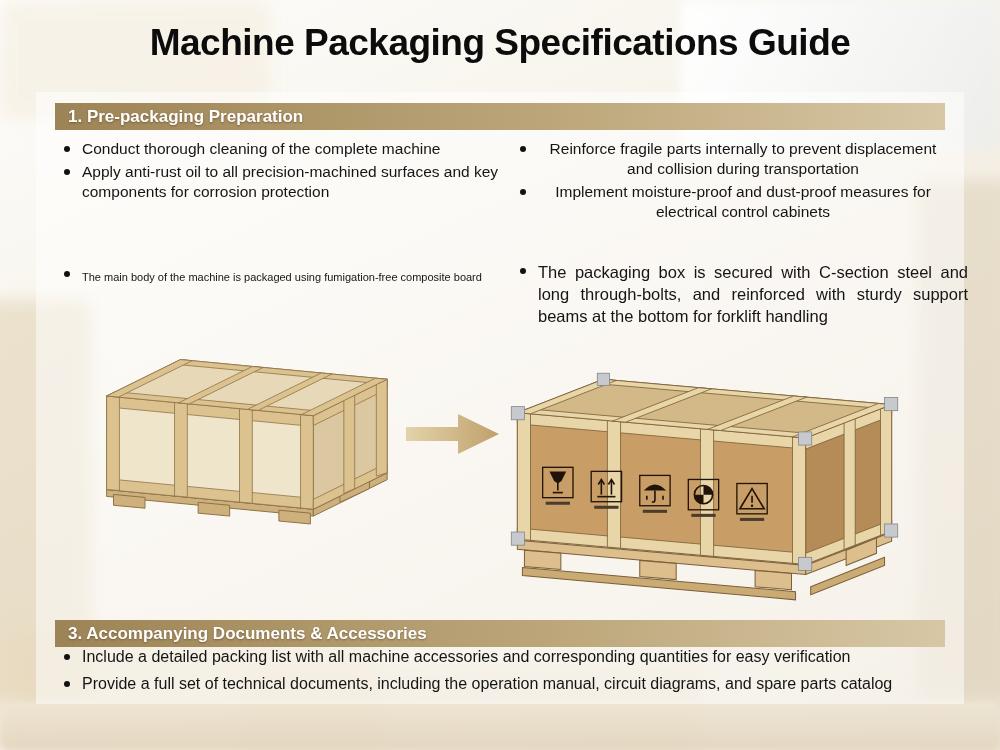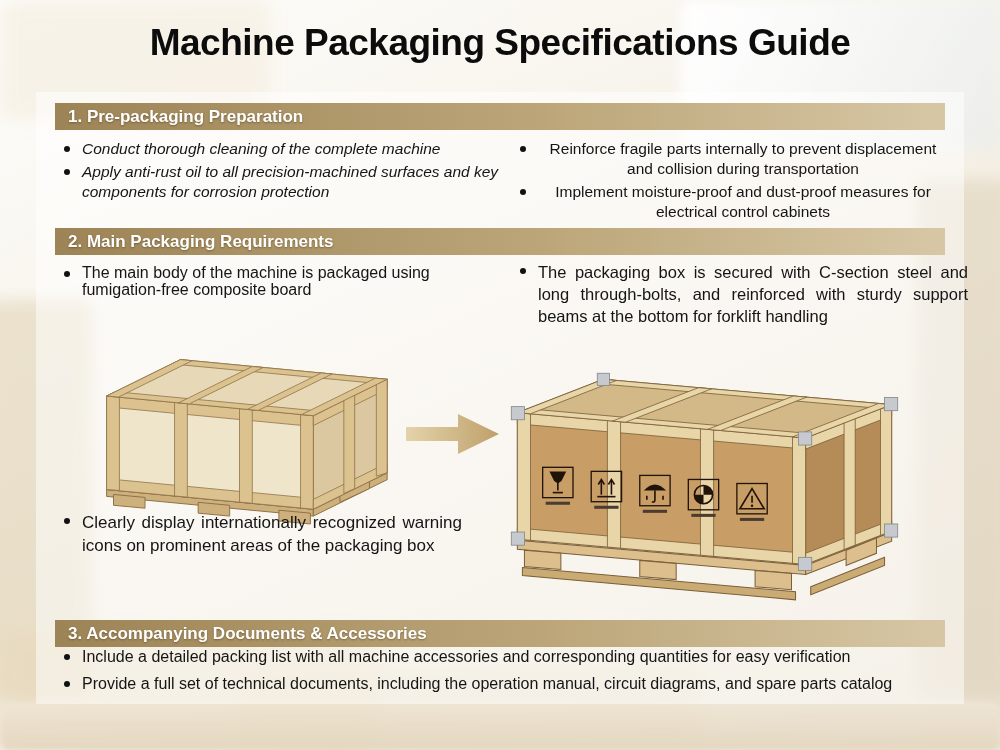--- a/index.html
+++ b/index.html
@@ -27,23 +27,23 @@
     background:linear-gradient(90deg,#9d8456 0%,#bca679 55%,#d7c7a5 100%);
     display:flex;align-items:center;padding-left:13px;
     color:#fff;font-weight:bold;font-size:17px;
     text-shadow:0 1px 2px rgba(80,60,30,.55);
     text-align:right;
   }
   .bar1{top:103px}.bar2{top:228px}.bar3{top:620px}
   .bullets{position:absolute;margin:0;padding:0;list-style:none;}
   .bullet{display:flex;gap:12px;margin-bottom:3px;}
   .dot{flex:none;width:6px;height:6px;border-radius:50%;background:#111;margin-top:7px;}
-  .s1-left{top:139px;left:64px;width:436px;font-size:15.5px;line-height:20px;font-style:italic;}
+  .s1-left{top:139px;left:64px;width:436px;font-size:15.5px;line-height:20px;}
   .s1-right{top:139px;left:520px;width:428px;font-size:15.5px;line-height:20px;text-align:center;}
-  .s2-left-top{top:264px;left:64px;width:420px;font-size:16px;line-height:17px;}
+  .s2-left-top{top:264px;left:64px;width:420px;font-size:11px;line-height:27px;}
   .s2-right-top{top:261px;left:520px;width:448px;font-size:16.5px;line-height:22px;}
   .s2-right-top .text{text-align:justify;}
   .s2-left-bottom{top:511px;left:64px;width:398px;font-size:17px;line-height:23px;}
   .s2-left-bottom .text{text-align:justify;}
   .s3-list{top:647px;left:64px;width:884px;font-size:16px;line-height:20px;}
   .s3-list .bullet{margin-bottom:7px;}
   .crate-left{position:absolute;top:326px;left:82px;}
   .crate-right{position:absolute;top:352px;left:502px;}
   .arrow{position:absolute;top:412px;left:406px;}
 </style>
@@ -83,23 +83,20 @@
     <li class="bullet">
       <span class="dot"></span>
       <span class="text">Reinforce fragile parts internally to prevent displacement and collision during transportation</span>
     </li>
     <li class="bullet">
       <span class="dot"></span>
       <span class="text">Implement moisture-proof and dust-proof measures for electrical control cabinets</span>
     </li>
   </ul>
 
-  <div class="bar bar2">
-    <span>2. Main Packaging Requirements</span>
-  </div>
   <ul class="bullets s2-left-top">
     <li class="bullet">
       <span class="dot"></span>
       <span class="text">The main body of the machine is packaged using fumigation-free composite board</span>
     </li>
   </ul>
   <ul class="bullets s2-right-top">
     <li class="bullet">
       <span class="dot"></span>
       <span class="text">The packaging box is secured with C-section steel and long through-bolts, and reinforced with sturdy support beams at the bottom for forklift handling</span>
@@ -228,26 +225,20 @@
       <g transform="translate(232,130)">
         <rect x="0" y="0" width="30" height="30" stroke-width="1.3"></rect>
         <polygon points="15,5 27,25 3,25"></polygon>
         <line x1="15" y1="12" x2="15" y2="19"></line>
         <circle cx="15" cy="22" r="1.2" fill="#201308" stroke="none"></circle>
         <rect x="3" y="34" width="24" height="3" fill="#4a3c2e" stroke="none"></rect>
       </g>
     </g>
   </svg>
 
-  <ul class="bullets s2-left-bottom">
-    <li class="bullet">
-      <span class="dot"></span>
-      <span class="text">Clearly display internationally recognized warning icons on prominent areas of the packaging box</span>
-    </li>
-  </ul>
 
   <div class="bar bar3">
     <span>3. Accompanying Documents &amp; Accessories</span>
   </div>
   <ul class="bullets s3-list">
     <li class="bullet">
       <span class="dot"></span>
       <span class="text">Include a detailed packing list with all machine accessories and corresponding quantities for easy verification</span>
     </li>
     <li class="bullet">

